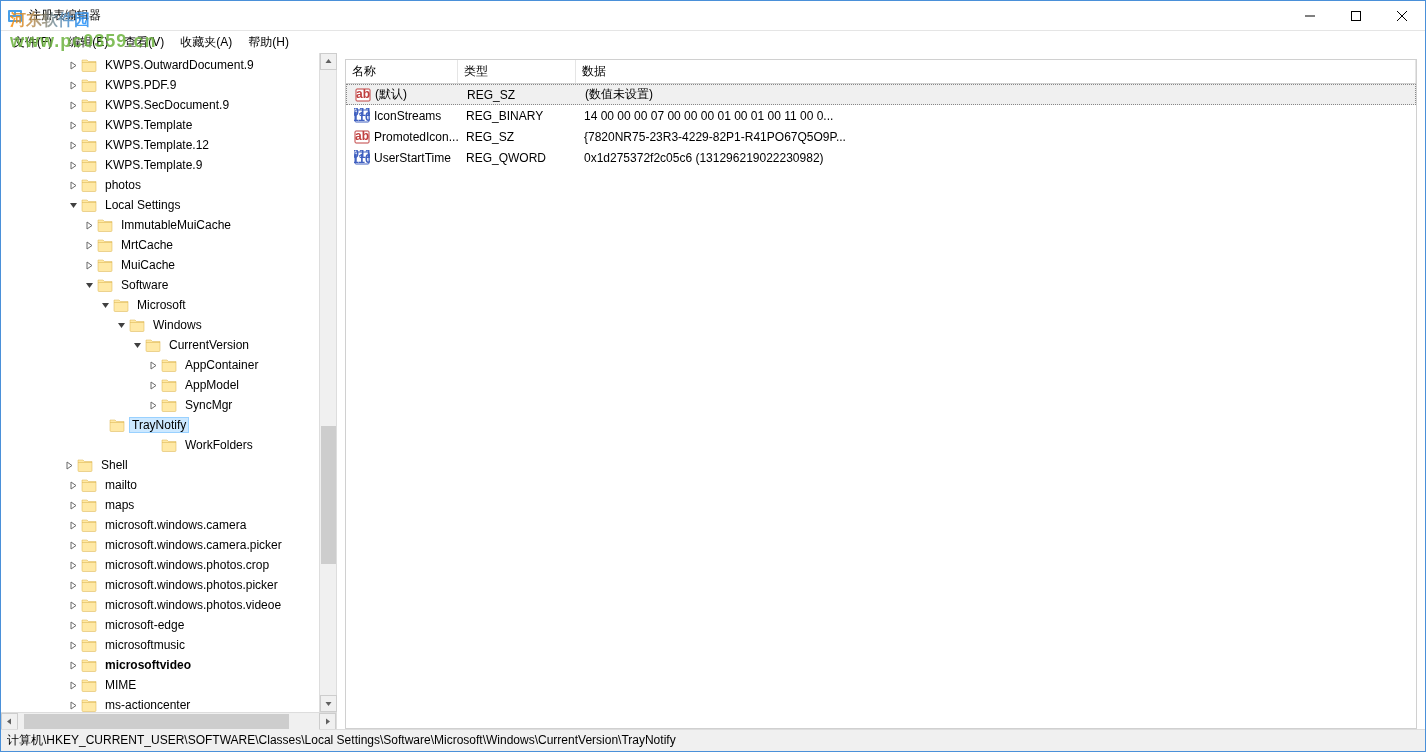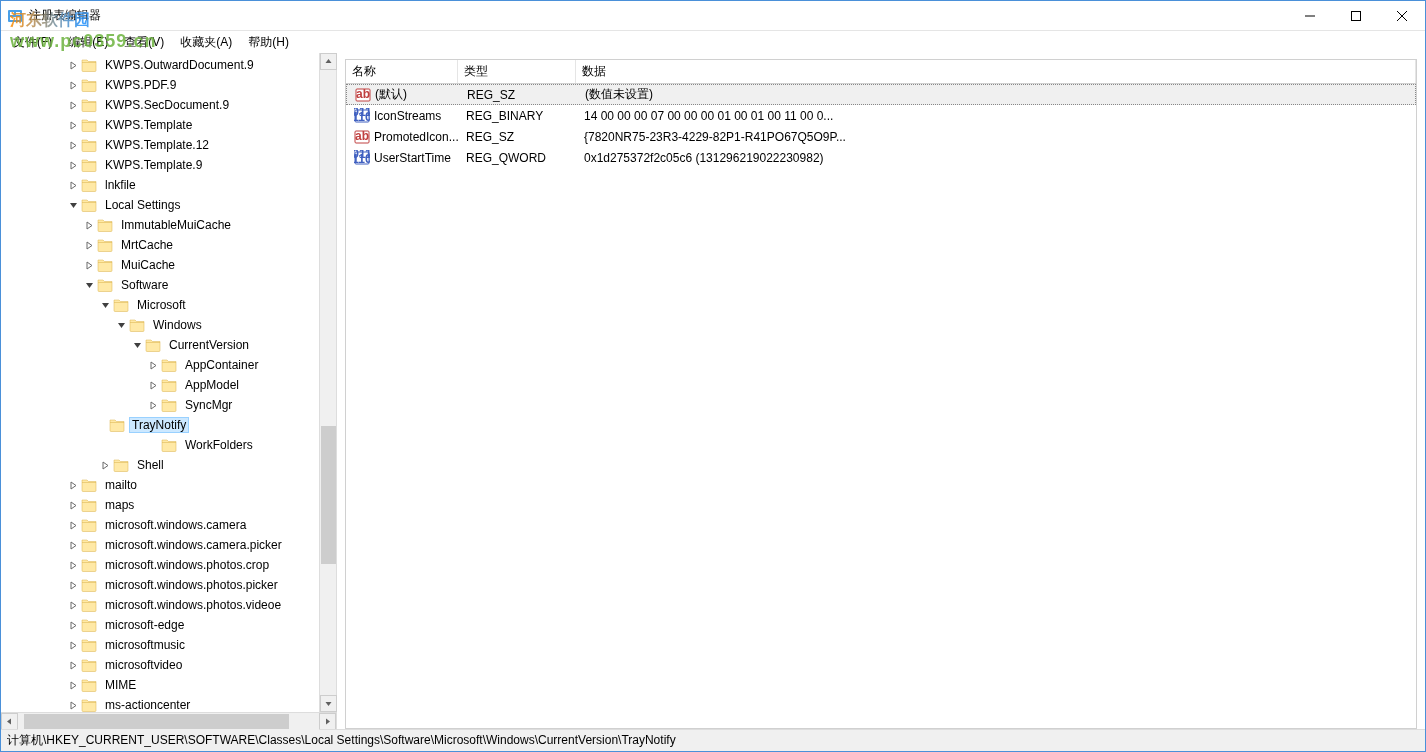--- a/index.html
+++ b/index.html
@@ -174,21 +174,21 @@
               <div class="tree-row" style="padding-left: 64px;">
                 <span class="expander">
                   <svg viewBox="0 0 9 9">
                     <polygon points="2,1 7,4.5 2,8" fill="none" stroke="#6b6b6b" stroke-width="1"></polygon>
                   </svg>
                 </span>
                 <span class="folder-icon"><svg viewBox="0 0 16 14">
                     <path d="M1 2h5l1.5 1.5H15v9a1 1 0 0 1-1 1H2a1 1 0 0 1-1-1z" fill="#ffe9a6" stroke="#d9b14a" stroke-width="0.5"></path>
                     <path d="M1 4.5h14" stroke="#d9b14a" stroke-width="0.5"></path>
                   </svg></span>
-                <span class="label-box">lnkfile</span>
+                <span class="label-box">photos</span>
               </div>
               <div class="tree-row" style="padding-left: 64px;">
                 <span class="expander">
                   <svg viewBox="0 0 9 9">
                     <polygon points="1,2 8,2 4.5,7" fill="#404040"></polygon>
                   </svg>
                 </span>
                 <span class="folder-icon"><svg viewBox="0 0 16 14">
                     <path d="M1 2h5l1.5 1.5H15v9a1 1 0 0 1-1 1H2a1 1 0 0 1-1-1z" fill="#ffe9a6" stroke="#d9b14a" stroke-width="0.5"></path>
                     <path d="M1 4.5h14" stroke="#d9b14a" stroke-width="0.5"></path>
@@ -324,21 +324,21 @@
                 <span class="label-box">TrayNotify</span>
               </div>
               <div class="tree-row" style="padding-left: 144px;">
                 <span class="expander"></span>
                 <span class="folder-icon"><svg viewBox="0 0 16 14">
                     <path d="M1 2h5l1.5 1.5H15v9a1 1 0 0 1-1 1H2a1 1 0 0 1-1-1z" fill="#ffe9a6" stroke="#d9b14a" stroke-width="0.5"></path>
                     <path d="M1 4.5h14" stroke="#d9b14a" stroke-width="0.5"></path>
                   </svg></span>
                 <span class="label-box">WorkFolders</span>
               </div>
-              <div class="tree-row" style="padding-left: 96px;">
+              <div class="tree-row" style="padding-left: 60px;">
                 <span class="expander">
                   <svg viewBox="0 0 9 9">
                     <polygon points="2,1 7,4.5 2,8" fill="none" stroke="#6b6b6b" stroke-width="1"></polygon>
                   </svg>
                 </span>
                 <span class="folder-icon"><svg viewBox="0 0 16 14">
                     <path d="M1 2h5l1.5 1.5H15v9a1 1 0 0 1-1 1H2a1 1 0 0 1-1-1z" fill="#ffe9a6" stroke="#d9b14a" stroke-width="0.5"></path>
                     <path d="M1 4.5h14" stroke="#d9b14a" stroke-width="0.5"></path>
                   </svg></span>
                 <span class="label-box">Shell</span>
@@ -444,21 +444,21 @@
                   <svg viewBox="0 0 9 9">
                     <polygon points="2,1 7,4.5 2,8" fill="none" stroke="#6b6b6b" stroke-width="1"></polygon>
                   </svg>
                 </span>
                 <span class="folder-icon"><svg viewBox="0 0 16 14">
                     <path d="M1 2h5l1.5 1.5H15v9a1 1 0 0 1-1 1H2a1 1 0 0 1-1-1z" fill="#ffe9a6" stroke="#d9b14a" stroke-width="0.5"></path>
                     <path d="M1 4.5h14" stroke="#d9b14a" stroke-width="0.5"></path>
                   </svg></span>
                 <span class="label-box">microsoftmusic</span>
               </div>
-              <div class="tree-row" style="padding-left: 64px;">
+              <div class="tree-row" style="padding-left: 64px; font-weight: bold;">
                 <span class="expander">
                   <svg viewBox="0 0 9 9">
                     <polygon points="2,1 7,4.5 2,8" fill="none" stroke="#6b6b6b" stroke-width="1"></polygon>
                   </svg>
                 </span>
                 <span class="folder-icon"><svg viewBox="0 0 16 14">
                     <path d="M1 2h5l1.5 1.5H15v9a1 1 0 0 1-1 1H2a1 1 0 0 1-1-1z" fill="#ffe9a6" stroke="#d9b14a" stroke-width="0.5"></path>
                     <path d="M1 4.5h14" stroke="#d9b14a" stroke-width="0.5"></path>
                   </svg></span>
                 <span class="label-box">microsoftvideo</span>

